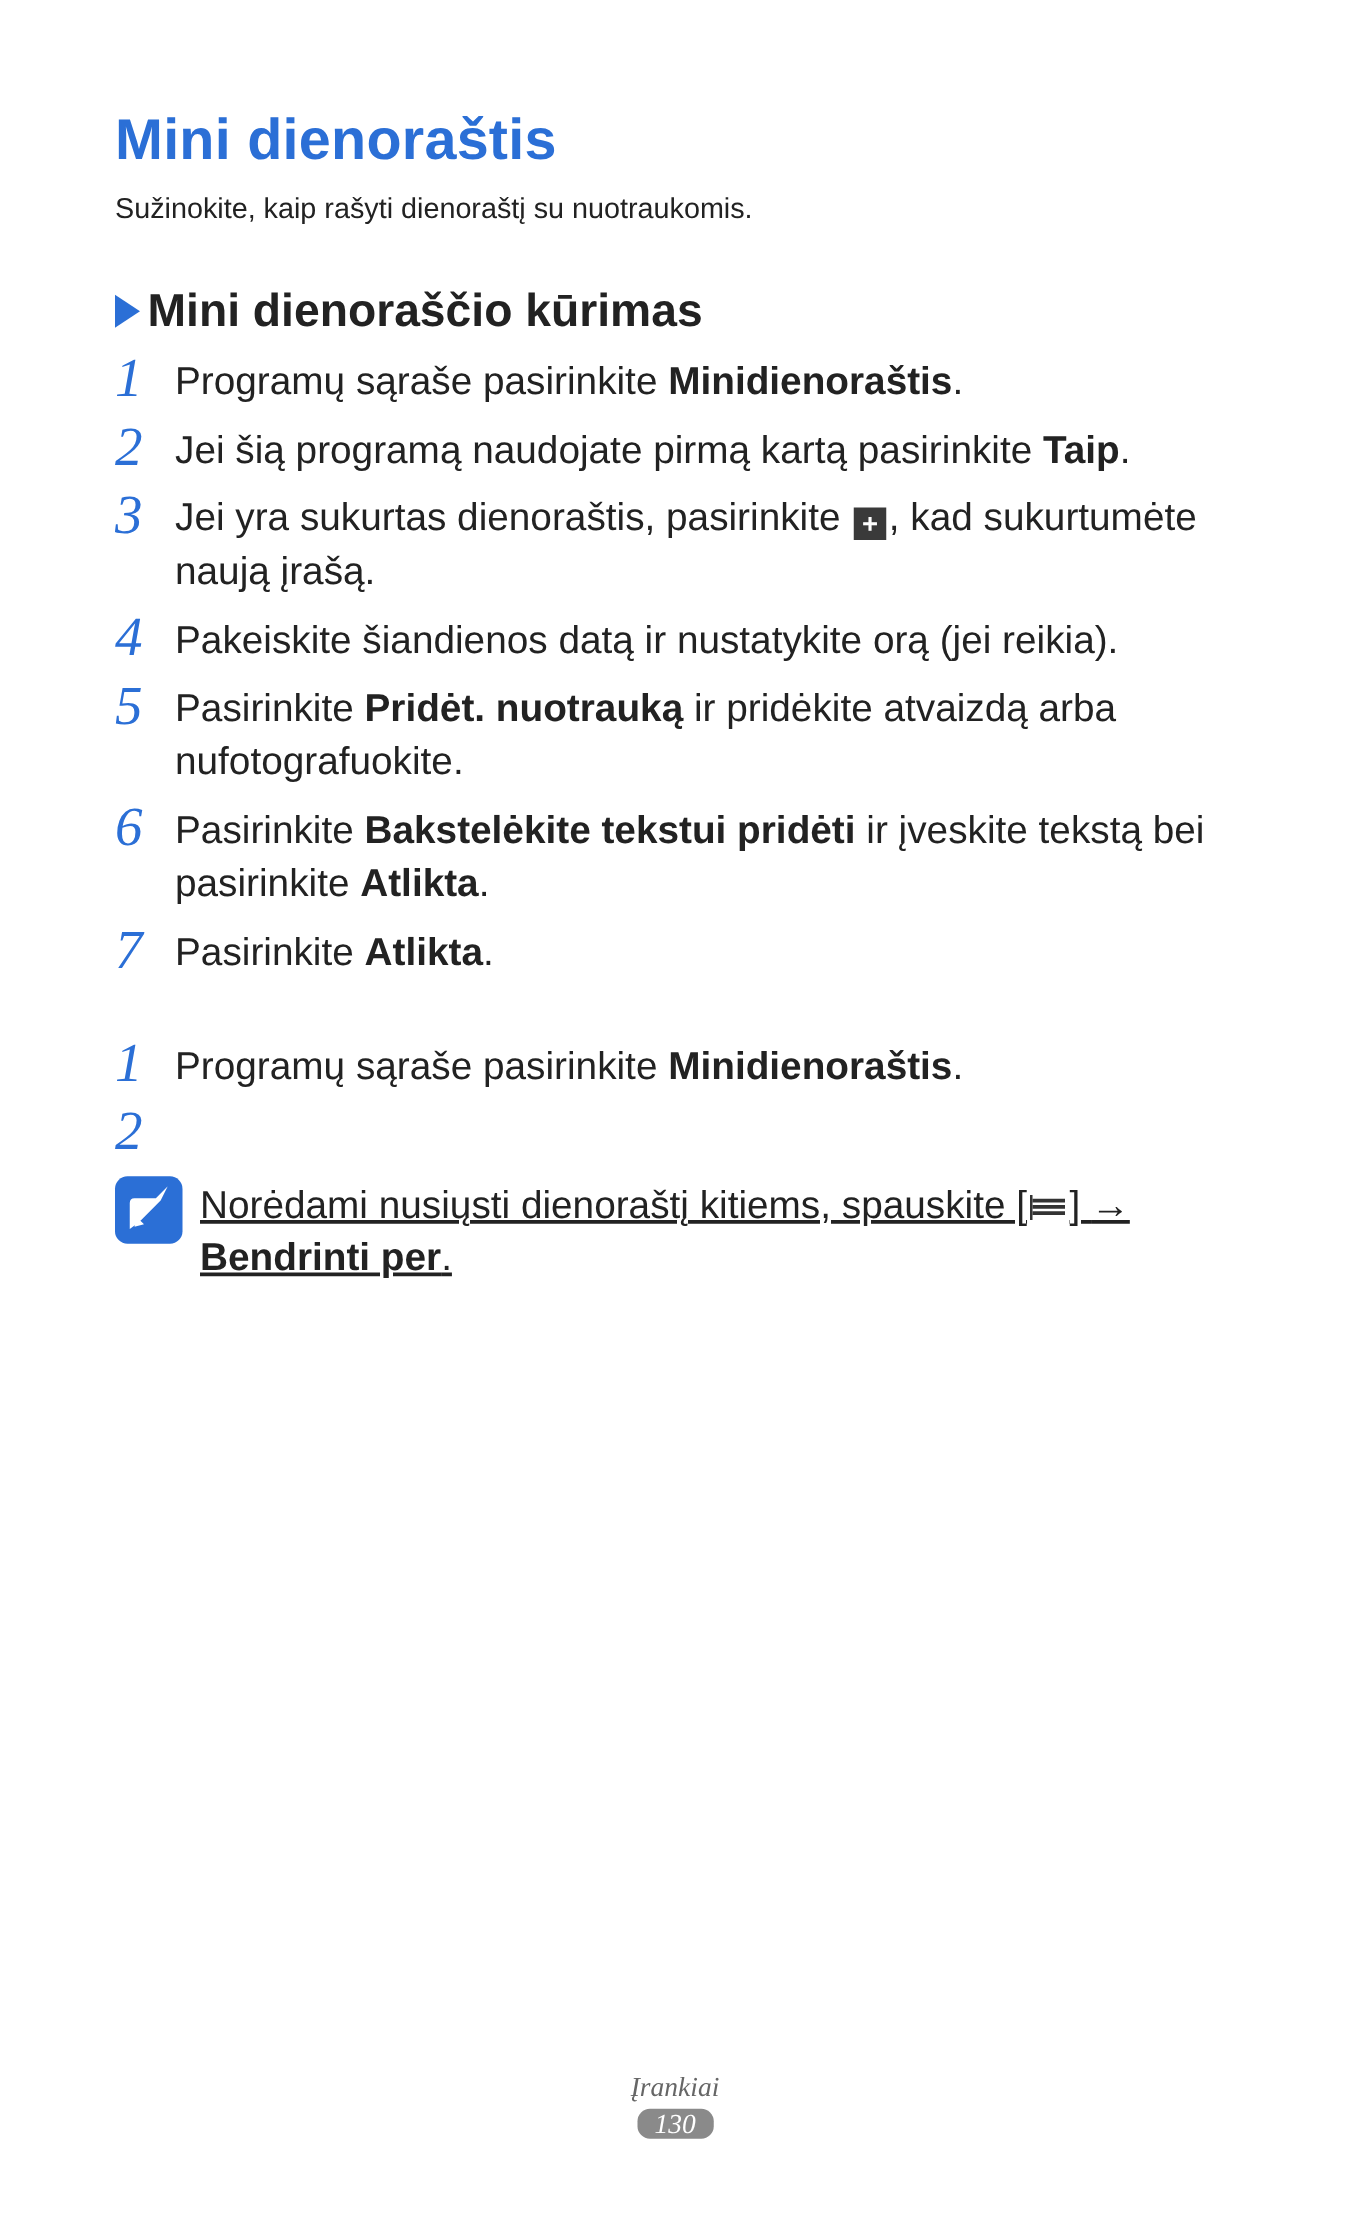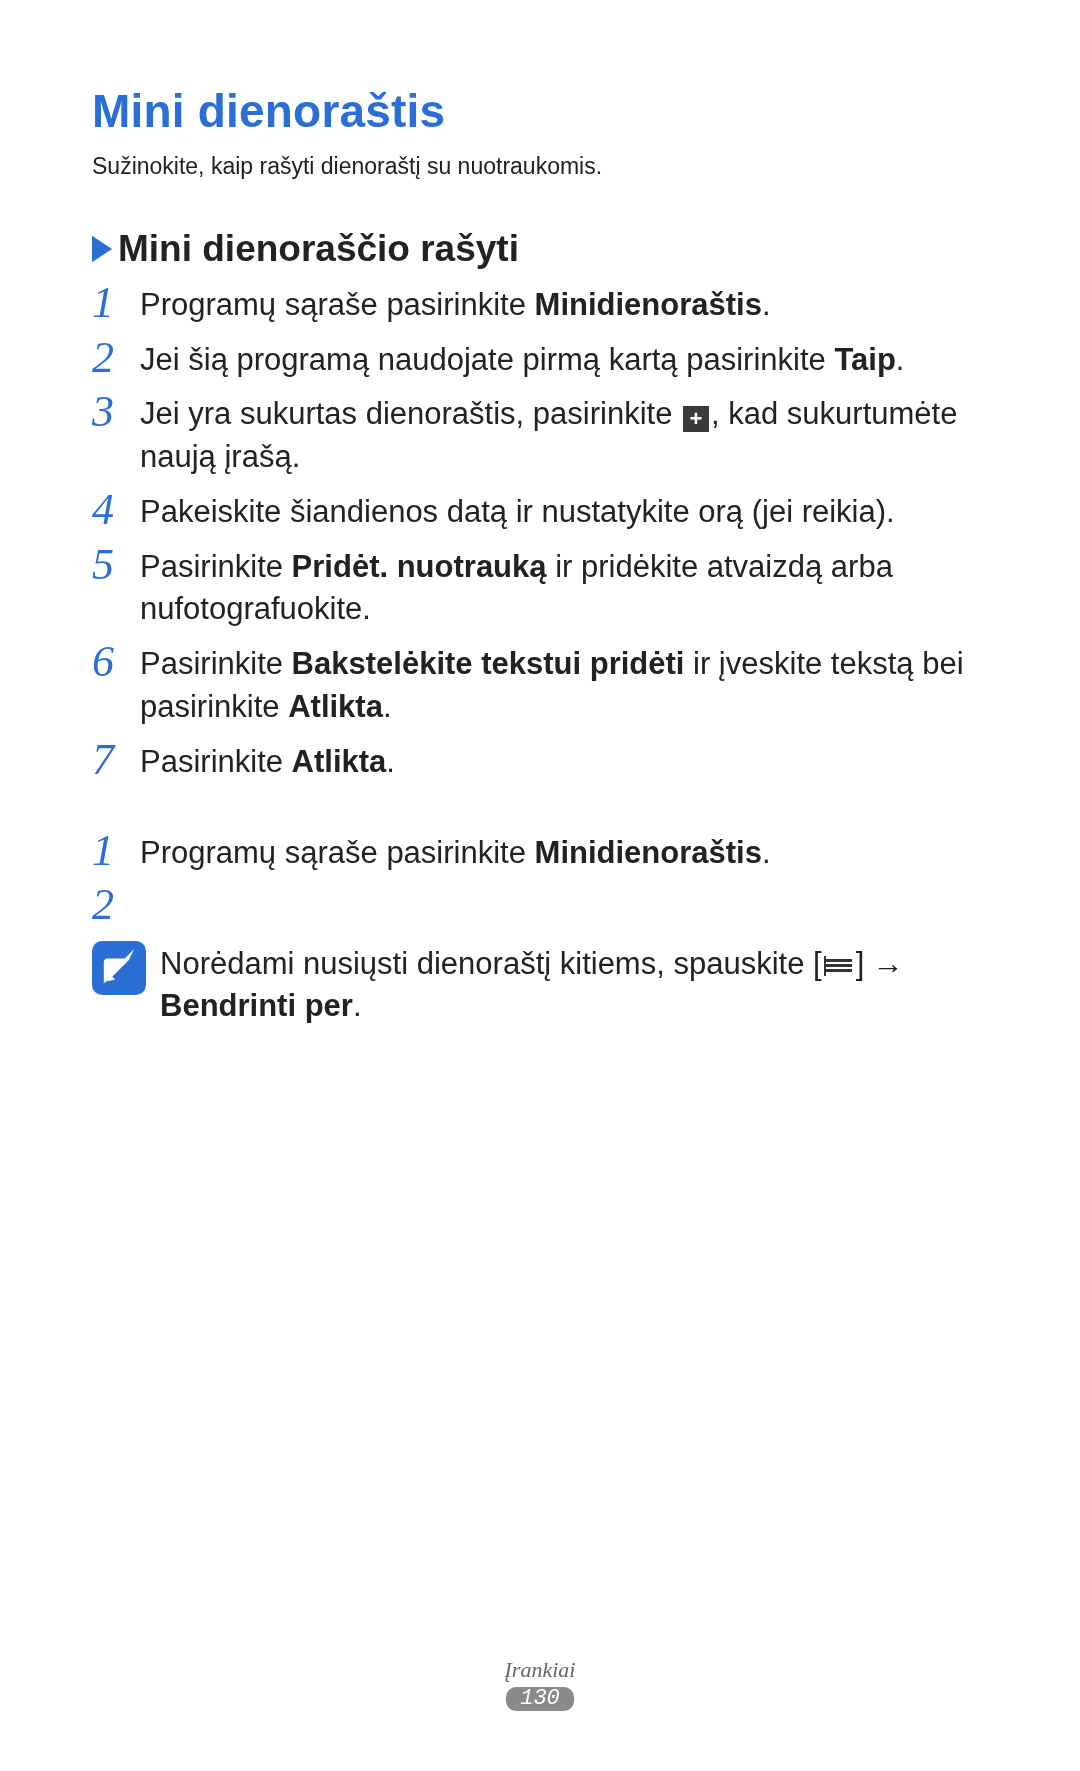--- a/index.html
+++ b/index.html
@@ -105,20 +105,21 @@
     content: "";
     position: absolute;
     left: 0; top: 0;
     width: 6px; height: 100%;
     border-left: 2px solid #333;
   }
   .note-row {
     display: flex;
     align-items: flex-start;
     margin-top: 4px;
+    text-decoration: underline;
   }
   .note-icon {
     width: 54px;
     height: 54px;
     background: #2b6fd6;
     border-radius: 10px;
     flex-shrink: 0;
     margin-right: 14px;
     position: relative;
   }
@@ -141,37 +142,37 @@
     color: #666;
     font-family: Georgia, serif;
     margin-bottom: 4px;
   }
   .page-num {
     display: inline-block;
     background: #8a8a8a;
     color: #fff;
     font-size: 22px;
     font-style: italic;
-    font-family: Liberation Mono, monospace;
+    font-family: Liberation Serif, serif;
     padding: 0 14px;
     border-radius: 10px;
     line-height: 24px;
   }
 </style>
 </head>
 <body>
 
 <div class="page">
 
   <h1 class="title">Mini dienoraštis</h1>
   <p class="intro">Sužinokite, kaip rašyti dienoraštį su nuotraukomis.</p>
 
   <div class="section-head">
     <span class="chevron"></span>
-    <span class="section-title">Mini dienoraščio rašyti</span>
+    <span class="section-title">Mini dienoraščio kūrimas</span>
   </div>
 
   <ol class="steps">
     <li>
       <span class="num">1</span>
       <span class="step-text">
         <span>Programų sąraše pasirinkite </span><b>Minidienoraštis</b><span>.</span>
       </span>
     </li>
     <li>

